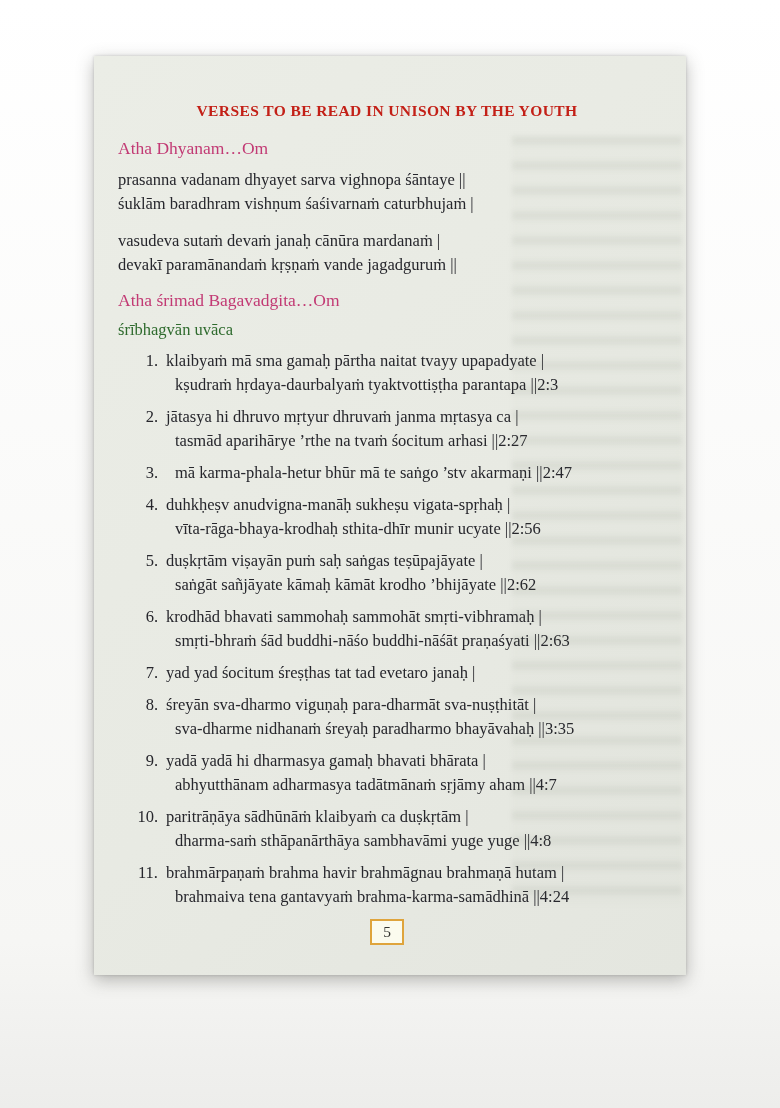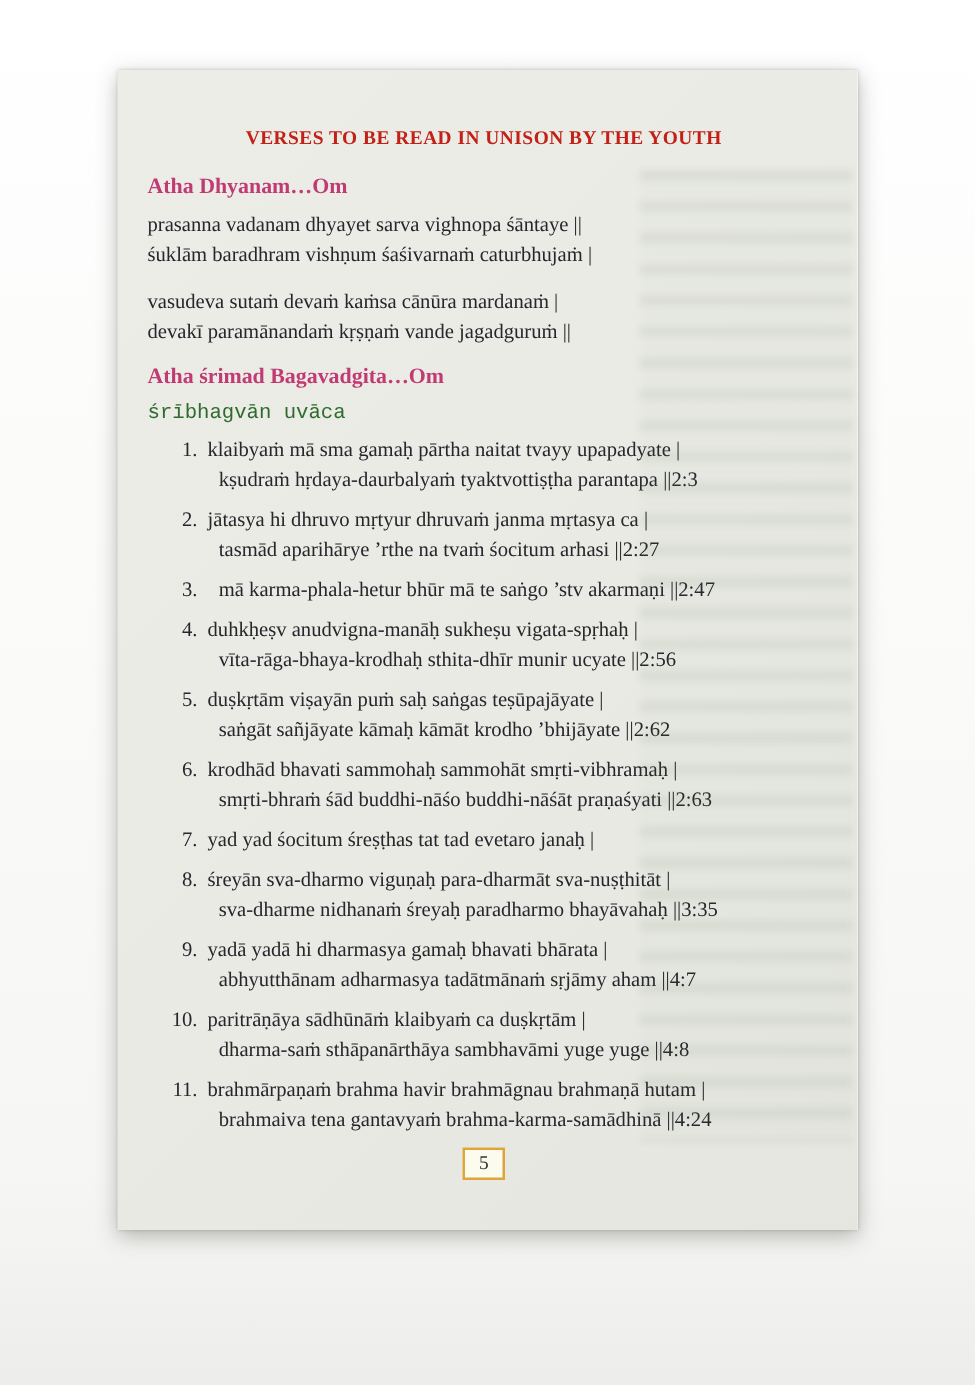--- a/index.html
+++ b/index.html
@@ -8,21 +8,21 @@
     background: linear-gradient(#ffffff 0%, #f6f6f4 85%, #ededeb 100%);
     font-family: "Liberation Serif", serif;
     overflow: hidden;
   }
   .canvas { position: relative; width: 780px; height: 1108px; }
   .page {
     position: relative;
     width: 592px;
     margin: 56px auto 0 auto;
     box-sizing: border-box;
-    padding: 46px 30px 40px 24px;
+    padding: 46px 30px 30px 24px;
     background: linear-gradient(135deg, #ebede6 0%, #e8eae3 55%, #e4e6df 100%);
     box-shadow: 0 5px 16px rgba(60,60,55,0.35), 0 0 3px rgba(0,0,0,0.18);
   }
   
   .page::before {
     content: "";
     position: absolute;
     top: 80px; right: 4px; bottom: 70px;
     width: 170px;
     background: repeating-linear-gradient(
@@ -38,27 +38,26 @@
     text-align: center;
     color: #c32017;
     font-size: 15.5px;
     font-weight: bold;
     letter-spacing: 0.4px;
   }
   .heading {
     margin: 4px 0 9px 0;
     color: #c23a74;
     font-size: 17.5px;
-    font-weight: bold;
+    font-weight: normal;
   }
   .speaker {
     margin: 0 0 9px 0;
     color: #2f6b2e;
     font-size: 16.5px;
-    font-family: Liberation Mono, monospace;
   }
   .couplet {
     margin: 0 0 13px 0;
     color: #26262c;
     font-size: 16.5px;
     line-height: 24px;
   }
   .verses { margin: 2px 0 0 10px; padding: 0; list-style: none; }
   .verse {
     display: flex;
@@ -92,21 +91,21 @@
 
     <h1 class="title">VERSES TO BE READ IN UNISON BY THE YOUTH</h1>
 
     <h2 class="heading">Atha Dhyanam…Om</h2>
 
     <div class="couplet">
       <div class="vline">prasanna vadanam dhyayet sarva vighnopa śāntaye ||</div>
       <div class="vline">śuklām baradhram vishṇum śaśivarnaṁ caturbhujaṁ  |</div>
     </div>
     <div class="couplet">
-      <div class="vline">vasudeva sutaṁ devaṁ kaṁsa cānūra mardanaṁ  |</div>
+      <div class="vline">vasudeva sutaṁ devaṁ janaḥ cānūra mardanaṁ  |</div>
       <div class="vline">devakī paramānandaṁ kṛṣṇaṁ vande jagadguruṁ  ||</div>
     </div>
 
     <h2 class="heading">Atha śrimad Bagavadgita…Om</h2>
     <div class="speaker">śrībhagvān uvāca</div>
 
     <ol class="verses">
       <li class="verse">
         <span class="vnum">1.</span>
         <div class="vtext">

